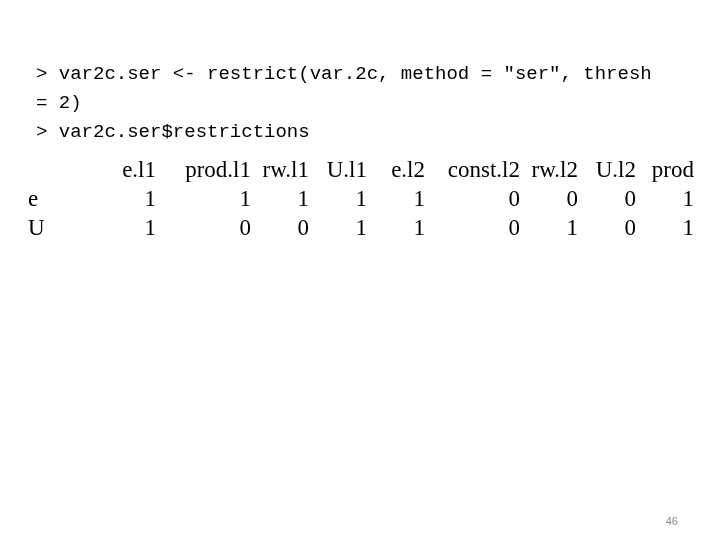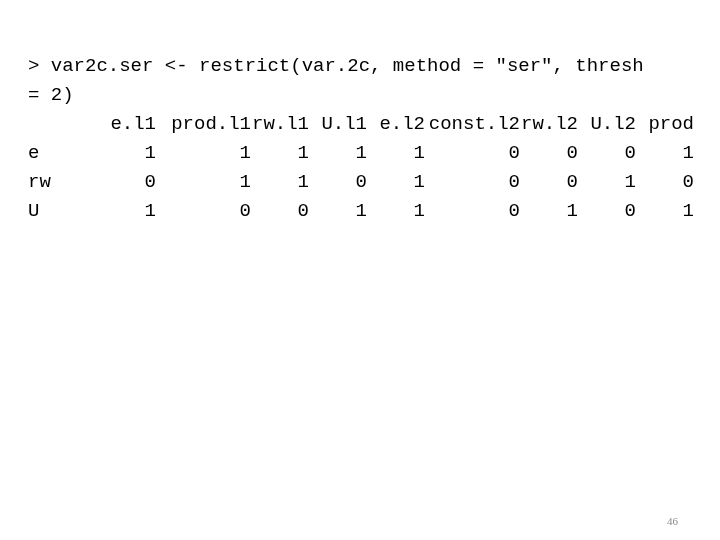--- a/index.html
+++ b/index.html
@@ -41,36 +41,36 @@
     line-height: 29px;
     height: 29px;
     color: #000000;
     white-space: pre;
     letter-spacing: 0px;
     margin: 0;
     padding: 0;
   }
 
   #code-lines {
-    margin: 0;
+    margin: 8px;
     padding: 0;
   }
 
   
   #restrictions-table {
     margin-top: 0px;
     border-collapse: collapse;
     border-spacing: 0;
     table-layout: fixed;
   }
 
   #restrictions-table td,
   #restrictions-table th {
-    font-family: Liberation Mono, monospace;
-    font-size: 19px;
+    font-family: Liberation Serif, serif;
+    font-size: 23px;
     line-height: 29px;
     height: 29px;
     color: #000000;
     font-weight: normal;
     padding: 0;
     margin: 0;
     border: none;
     white-space: pre;
     vertical-align: top;
   }
@@ -87,37 +87,38 @@
   }
 
   .col-w-narrow { width: 58px; }
   .col-w-wide   { width: 95px; }
 
   
   #page-number {
     position: absolute;
     right: 42px;
     bottom: 12px;
-    font-family: Liberation Serif, serif;
+    font-family: Liberation Sans, sans-serif;
     font-size: 11px;
     line-height: 13px;
     color: #8a8a8a;
     text-align: right;
   }
 </style>
 </head>
 <body>
 
 <div id="slide">
 
   <div id="console-block">
 
     <div id="code-lines">
       <div class="console-line">&gt; var2c.ser &lt;- restrict(var.2c, method = "ser", thresh</div>
       <div class="console-line">= 2)</div>
+      <div class="console-line">&gt; var2c.ser$restrictions</div>
     </div>
 
     <table id="restrictions-table">
       <thead>
         <tr>
           <th class="rowname-cell"></th>
           <th class="head-cell col-w-narrow">e.l1</th>
           <th class="head-cell col-w-wide">prod.l1</th>
           <th class="head-cell col-w-narrow">rw.l1</th>
           <th class="head-cell col-w-narrow">U.l1</th>
@@ -137,32 +138,20 @@
           <td class="value-cell col-w-narrow">1</td>
           <td class="value-cell col-w-narrow">1</td>
           <td class="value-cell col-w-narrow">1</td>
           <td class="value-cell col-w-wide">0</td>
           <td class="value-cell col-w-narrow">0</td>
           <td class="value-cell col-w-narrow">0</td>
           <td class="value-cell col-w-narrow">1</td>
         </tr>
 
 
-        <tr class="table-row">
-          <td class="rowname-cell">rw</td>
-          <td class="value-cell col-w-narrow">0</td>
-          <td class="value-cell col-w-wide">1</td>
-          <td class="value-cell col-w-narrow">1</td>
-          <td class="value-cell col-w-narrow">0</td>
-          <td class="value-cell col-w-narrow">1</td>
-          <td class="value-cell col-w-wide">0</td>
-          <td class="value-cell col-w-narrow">0</td>
-          <td class="value-cell col-w-narrow">1</td>
-          <td class="value-cell col-w-narrow">0</td>
-        </tr>
 
         <tr class="table-row">
           <td class="rowname-cell">U</td>
           <td class="value-cell col-w-narrow">1</td>
           <td class="value-cell col-w-wide">0</td>
           <td class="value-cell col-w-narrow">0</td>
           <td class="value-cell col-w-narrow">1</td>
           <td class="value-cell col-w-narrow">1</td>
           <td class="value-cell col-w-wide">0</td>
           <td class="value-cell col-w-narrow">1</td>

